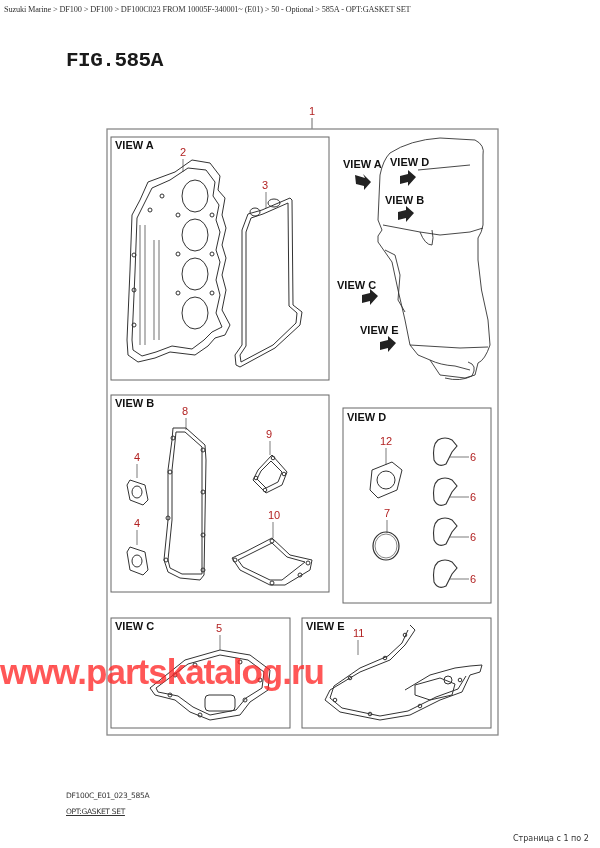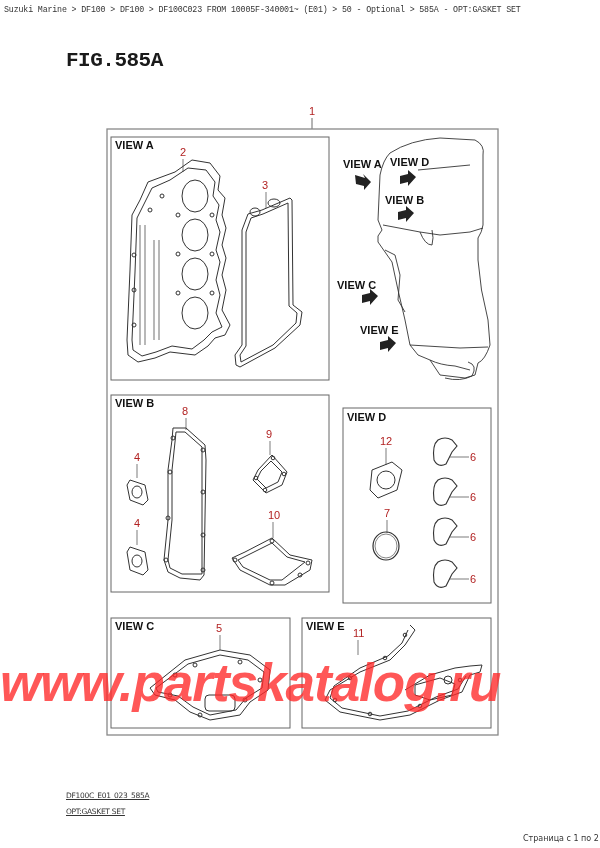--- a/index.html
+++ b/index.html
@@ -1,23 +1,23 @@
 <!DOCTYPE html>
 <html><head>
 <meta charset="utf-8">
 <style>
   html, body { margin:0; padding:0; background:#ffffff; }
   body { width:600px; height:848px; position:relative; overflow:hidden; font-family:"Liberation Sans", sans-serif; color:#222; }
-  .breadcrumb { position:absolute; left:4px; top:5px; font-size:8.3px; color:#333; white-space:nowrap; font-family:Liberation Mono, monospace; letter-spacing:-0.15px; }
+  .breadcrumb { position:absolute; left:4px; top:5px; font-size:8.3px; color:#333; white-space:nowrap; font-family:Liberation Serif, serif; letter-spacing:-0.15px; }
   .fig-title { position:absolute; left:66px; top:49px; font-size:21px; font-weight:bold; color:#1a1a1a; font-family:Liberation Mono, monospace; letter-spacing:-0.5px; }
   .diagram { position:absolute; left:0; top:0; width:600px; height:848px; }
-  .footer-code { position:absolute; left:66px; top:791px; font-size:7.5px; color:#333; font-family:"DejaVu Sans", sans-serif; letter-spacing:-0.3px;text-decoration:underline; }
+  .footer-code { position:absolute; left:66px; top:791px; font-size:7.5px; color:#333; font-family:"DejaVu Sans", sans-serif; letter-spacing:-0.3px; }
   .footer-name { position:absolute; left:66px; top:807px; font-size:7.5px; color:#333; font-family:"DejaVu Sans", sans-serif; letter-spacing:-0.3px;text-decoration:underline; }
-  .page-indicator { position:absolute; left:513px; top:834px; font-size:8px; color:#333; font-family:"DejaVu Sans", sans-serif; white-space:nowrap;margin-left:10px; }
-  .watermark { position:absolute; left:0px; top:652px; font-size:53px; font-weight:bold; font-style:italic; color:rgba(255,40,40,0.78); white-space:nowrap; font-family:"Liberation Sans", sans-serif; letter-spacing:-1px; pointer-events:none; }
+  .page-indicator { position:absolute; left:513px; top:834px; font-size:8px; color:#333; font-family:"DejaVu Sans", sans-serif; white-space:nowrap; }
+  .watermark { position:absolute; left:0px; top:652px; font-size:35px; font-weight:bold; color:rgba(255,40,40,0.78); white-space:nowrap; font-family:"Liberation Sans", sans-serif; letter-spacing:-1px; pointer-events:none; }
   svg text { font-family:"Liberation Sans", sans-serif; }
   .view-label { font-weight:bold; font-size:11px; fill:#111; }
   .num { font-size:11px; fill:#b22222; }
 </style>
 </head>
 <body>
 
 <div class="breadcrumb">Suzuki Marine &gt; DF100 &gt; DF100 &gt; DF100C023 FROM 10005F-340001~ (E01) &gt; 50 - Optional &gt; 585A - OPT:GASKET SET</div>
 <div class="fig-title">FIG.585A</div>
 

